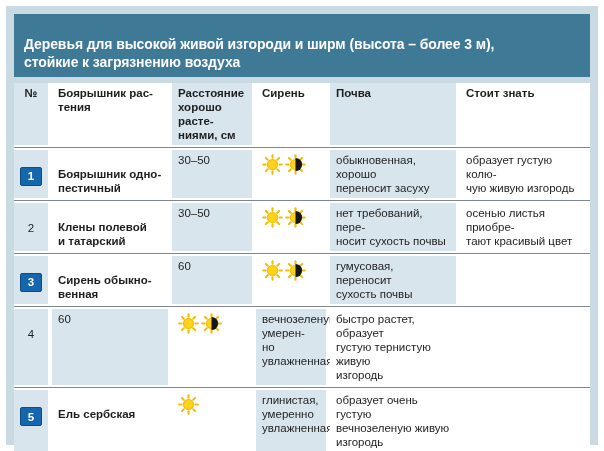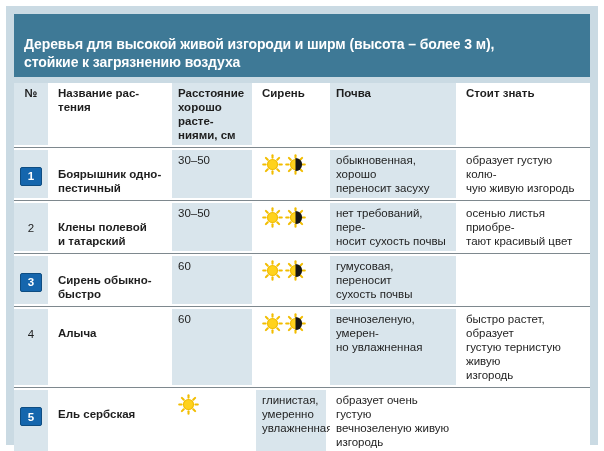--- a/index.html
+++ b/index.html
@@ -70,21 +70,21 @@
 <body>
 
 <div class="panel">
   <div class="title-bar">
     <span>Деревья для высокой живой изгороди и ширм (высота – более 3 м),
 стойкие к загрязнению воздуха</span>
   </div>
   <div class="table">
     <div class="trow">
       <div class="cell tint th col-num">№</div>
-      <div class="cell th">Название рас-
+      <div class="cell th">Боярышник рас-
 тения</div>
       <div class="cell tint th">Расстояние
 хорошо расте-
 ниями, см</div>
       <div class="cell th">Сирень</div>
       <div class="cell tint th">Почва</div>
       <div class="cell th">Стоит знать</div>
     </div>
     <div id="tbody">
   <div class="trow">
@@ -168,21 +168,21 @@
     <div class="cell">осенью листья приобре-
 тают красивый цвет</div>
   </div>
 
   <div class="trow">
     <div class="cell tint col-num">
       <span class="numbox highlight">3</span>
     </div>
     <div class="cell">
       <span class="bold">Сирень обыкно-
-быстро</span>
+венная</span>
     </div>
     <div class="cell tint">60</div>
     <div class="cell col-place"><span class="sunicon"><svg viewBox="0 0 26 26" width="21" height="21">
                 <g stroke="#f2bd00" stroke-width="2.6" stroke-linecap="round">
                   <line x1="13" y1="1.5" x2="13" y2="4.5"></line>
                   <line x1="13" y1="21.5" x2="13" y2="24.5"></line>
                   <line x1="1.5" y1="13" x2="4.5" y2="13"></line>
                   <line x1="21.5" y1="13" x2="24.5" y2="13"></line>
                   <line x1="4.8" y1="4.8" x2="7.1" y2="7.1"></line>
                   <line x1="18.9" y1="18.9" x2="21.2" y2="21.2"></line>
@@ -204,23 +204,20 @@
                 <circle cx="13" cy="13" r="6.2" fill="#ffd21c" stroke="#f2bd00" stroke-width="1.4"></circle>
                 <path d="M13 4.8 a8.2 8.2 0 0 1 0 16.4 z" fill="#161616"></path>
               </svg></span></div>
     <div class="cell tint">гумусовая, переносит
 сухость почвы</div>
   </div>
 
   <div class="trow">
     <div class="cell tint col-num">
       <span class="numbox">4</span>
-    </div>
-    <div class="cell">
-      <span class="bold">Алыча</span>
     </div>
     <div class="cell tint">60</div>
     <div class="cell col-place"><span class="sunicon"><svg viewBox="0 0 26 26" width="21" height="21">
                 <g stroke="#f2bd00" stroke-width="2.6" stroke-linecap="round">
                   <line x1="13" y1="1.5" x2="13" y2="4.5"></line>
                   <line x1="13" y1="21.5" x2="13" y2="24.5"></line>
                   <line x1="1.5" y1="13" x2="4.5" y2="13"></line>
                   <line x1="21.5" y1="13" x2="24.5" y2="13"></line>
                   <line x1="4.8" y1="4.8" x2="7.1" y2="7.1"></line>
                   <line x1="18.9" y1="18.9" x2="21.2" y2="21.2"></line>

